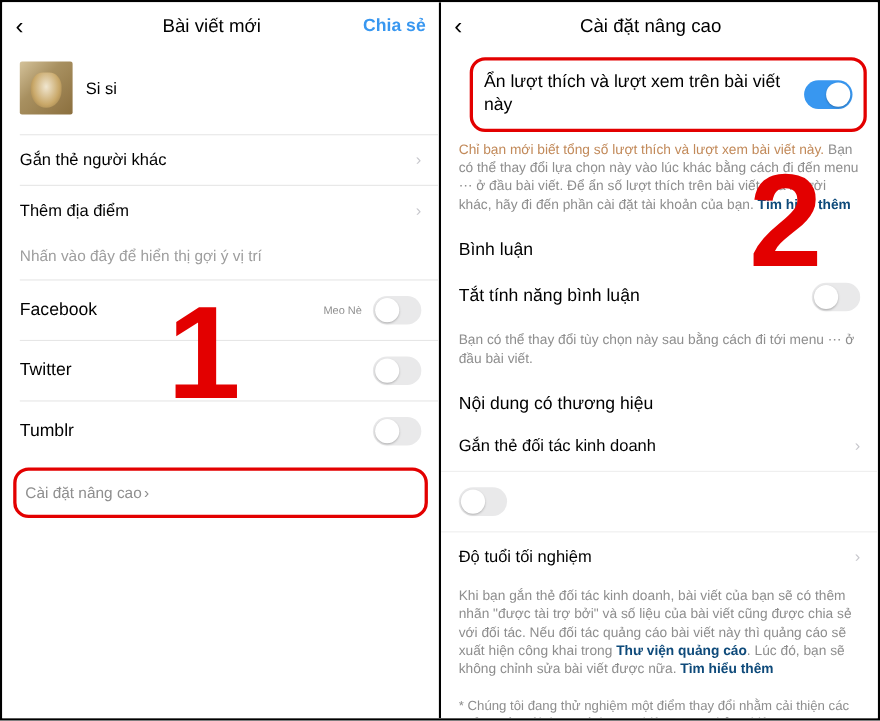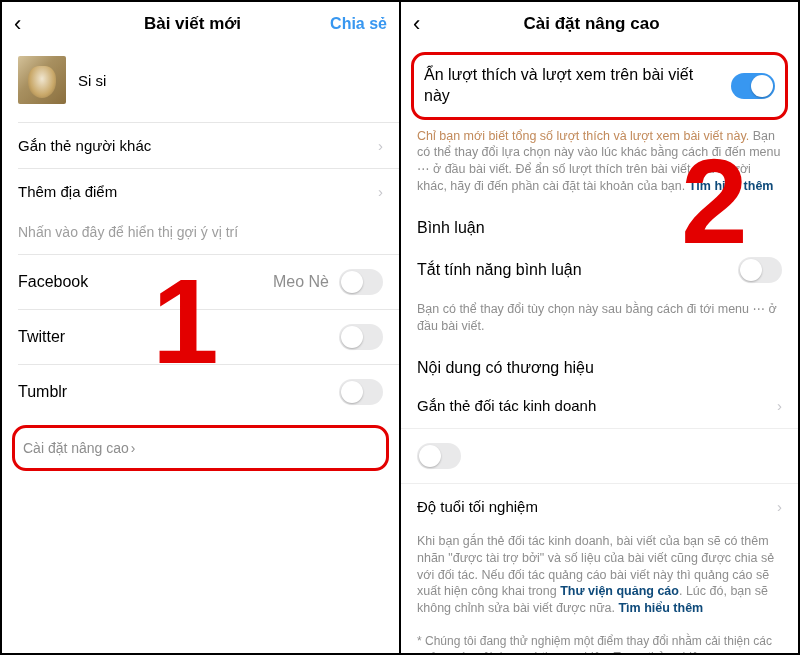--- a/index.html
+++ b/index.html
@@ -19,21 +19,21 @@
   }
   .pane-left { border-right: 2px solid #000; }
   .header {
     display: flex;
     align-items: center;
     justify-content: space-between;
     padding: 8px 12px;
     height: 44px;
   }
   .header .title {
-    font-weight: 700;
+    font-weight: 400;
     font-size: 17px;
     color: #000;
     position: absolute;
     left: 0; right: 16px;
     text-align: center;
     pointer-events: none;
   }
   .back-btn {
     font-size: 22px;
     color: #000;
@@ -94,21 +94,21 @@
     justify-content: space-between;
     padding: 14px 16px;
     font-size: 16px;
     color: #000;
   }
   .share-row .right {
     display: flex;
     align-items: center;
     gap: 10px;
   }
-  .sub-label { color: #8e8e8e; font-size: 16px; }
+  .sub-label { color: #8e8e8e; font-size: 10px; }
   .toggle {
     width: 44px; height: 26px;
     background: #e9e9ea;
     border-radius: 13px;
     position: relative;
     cursor: pointer;
     flex-shrink: 0;
   }
   .toggle .knob {
     position: absolute;
@@ -140,21 +140,21 @@
     font-weight: 800;
     color: #e30000;
     font-family: Arial, sans-serif;
     pointer-events: none;
   }
   .big-num.n1 { top: 250px; left: 150px; }
   .big-num.n2 { top: 130px; left: 280px; }
 
   
   .hide-likes-wrap {
-    margin: 6px 10px 4px 10px;
+    margin: 6px 10px 4px 26px;
     border: 3px solid #e30000;
     border-radius: 14px;
     padding: 10px 10px;
     display: flex;
     align-items: center;
     justify-content: space-between;
     gap: 10px;
   }
   .hide-likes-label {
     font-size: 16px;

